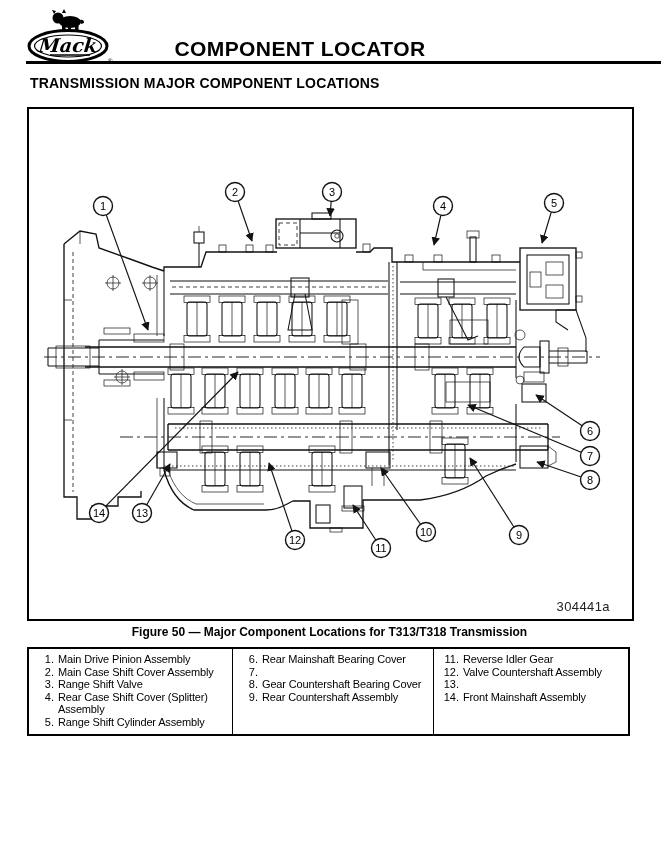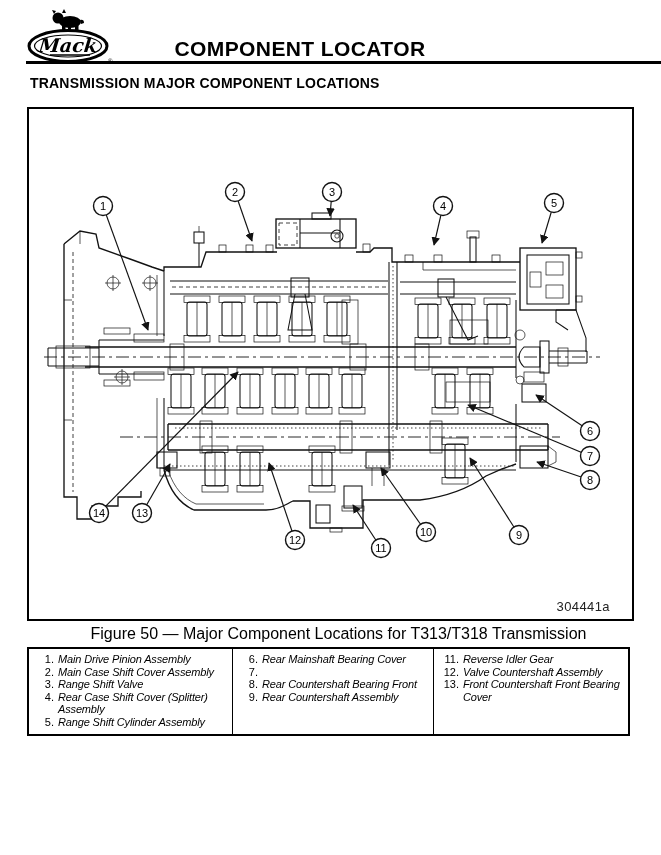--- a/index.html
+++ b/index.html
@@ -5,29 +5,29 @@
   html,body{margin:0;padding:0;background:#fff;}
   body{width:661px;height:855px;position:relative;font-family:"Liberation Sans",sans-serif;color:#000;overflow:hidden;}
   .abs{position:absolute;}
   #logo{left:24px;top:4px;width:92px;height:62px;}
   #main-title{left:130px;top:37px;width:340px;text-align:center;font-size:21px;font-weight:bold;letter-spacing:.4px;white-space:nowrap;}
   #header-rule{left:26px;top:61px;width:635px;height:3px;background:#000;}
   #section-title{left:30px;top:75px;font-size:14px;font-weight:bold;letter-spacing:.2px;white-space:nowrap;}
   #figure-box{left:27px;top:107px;width:603px;height:510px;border:2px solid #000;background:#fff;}
   #diagram-svg{position:absolute;left:0;top:0;width:100%;height:100%;}
   #drawing-number{right:22px;bottom:5px;font-size:13px;letter-spacing:.4px;color:#222;}
-  #figure-caption{left:35px;top:625px;width:607px;text-align:center;font-size:16px;font-weight:normal;}
+  #figure-caption{left:26px;top:625px;width:607px;text-align:center;font-size:12px;font-weight:bold;}
   #legend{left:27px;top:647px;width:603px;border:2px solid #000;display:flex;box-sizing:border-box;min-height:89px;background:#fff;}
   .legend-col{box-sizing:border-box;padding:4px 2px 4px 4px;}
   .legend-col:nth-child(1){width:204px;border-right:1.5px solid #000;}
   .legend-col:nth-child(2){width:201px;border-right:1.5px solid #000;}
   .legend-col:nth-child(3){flex:1;}
   .legend-item{display:flex;font-size:11px;line-height:12.6px;}
   .legend-item .num{width:21px;min-width:21px;text-align:right;margin-right:4px;}
-  .legend-item .lbl{letter-spacing:-.15px;font-style:italic;}
+  .legend-item .lbl{letter-spacing:-.15px;}
   
   .ln{stroke:#121212;fill:none;stroke-width:1.05;}
   .thin{stroke:#121212;fill:none;stroke-width:.7;}
   .thick{stroke:#121212;fill:none;stroke-width:1.35;}
   .cl{stroke:#121212;fill:none;stroke-width:.9;stroke-dasharray:13 4 3 4;}
   .dsh{stroke:#121212;fill:none;stroke-width:.8;stroke-dasharray:4 3;}
   .dt{stroke:#121212;fill:none;stroke-width:.8;stroke-dasharray:1.5 2.5;}
   .leader{stroke:#121212;stroke-width:1.15;}
   .cobubble{fill:#fff;stroke:#121212;stroke-width:1.4;}
   .conum{font-family:"Liberation Sans",sans-serif;font-size:11px;text-anchor:middle;fill:#000;}
@@ -343,34 +343,37 @@
     <div class="legend-col">
       <div class="legend-item">
         <span class="num">6.</span>
         <span class="lbl">Rear Mainshaft Bearing Cover</span>
       </div>
       <div class="legend-item">
         <span class="num">7.</span>
       </div>
       <div class="legend-item">
         <span class="num">8.</span>
-        <span class="lbl">Rear Countershaft Bearing Front</span>
+        <span class="lbl">Gear Countershaft Bearing Cover</span>
       </div>
       <div class="legend-item">
         <span class="num">9.</span>
         <span class="lbl">Rear Countershaft Assembly</span>
       </div>
     </div>
     <div class="legend-col">
       <div class="legend-item">
         <span class="num">11.</span>
         <span class="lbl">Reverse Idler Gear</span>
       </div>
       <div class="legend-item">
         <span class="num">12.</span>
         <span class="lbl">Valve Countershaft Assembly</span>
       </div>
       <div class="legend-item">
         <span class="num">13.</span>
-        <span class="lbl">Front Countershaft Front Bearing Cover</span>
+      </div>
+      <div class="legend-item">
+        <span class="num">14.</span>
+        <span class="lbl">Front Mainshaft Assembly</span>
       </div>
     </div>
   </div>
 
 </body></html>

